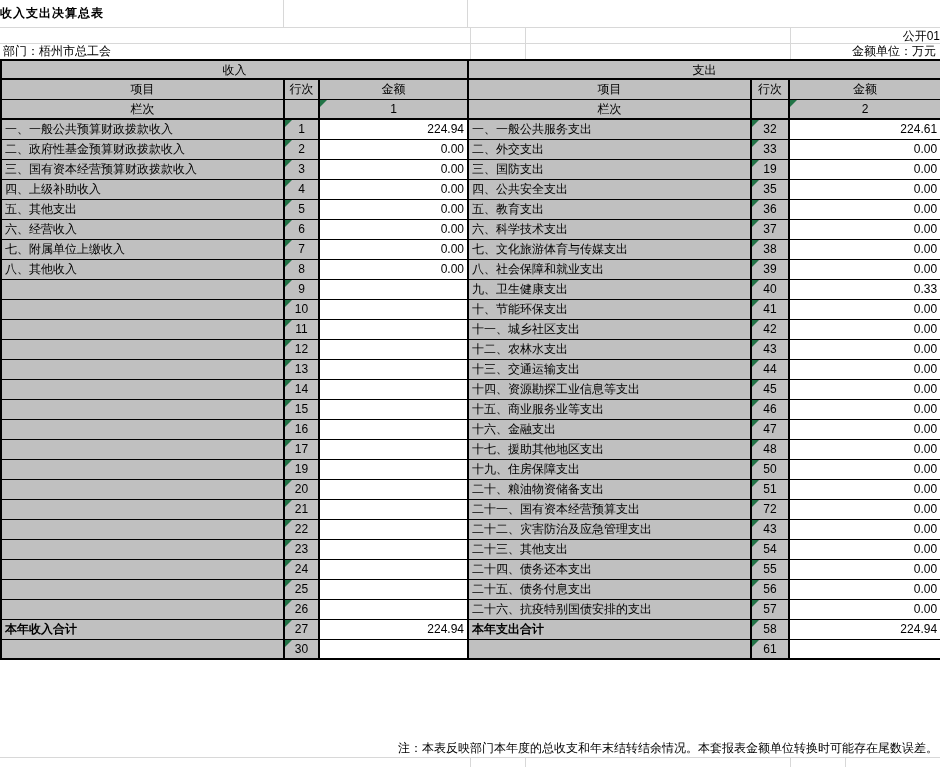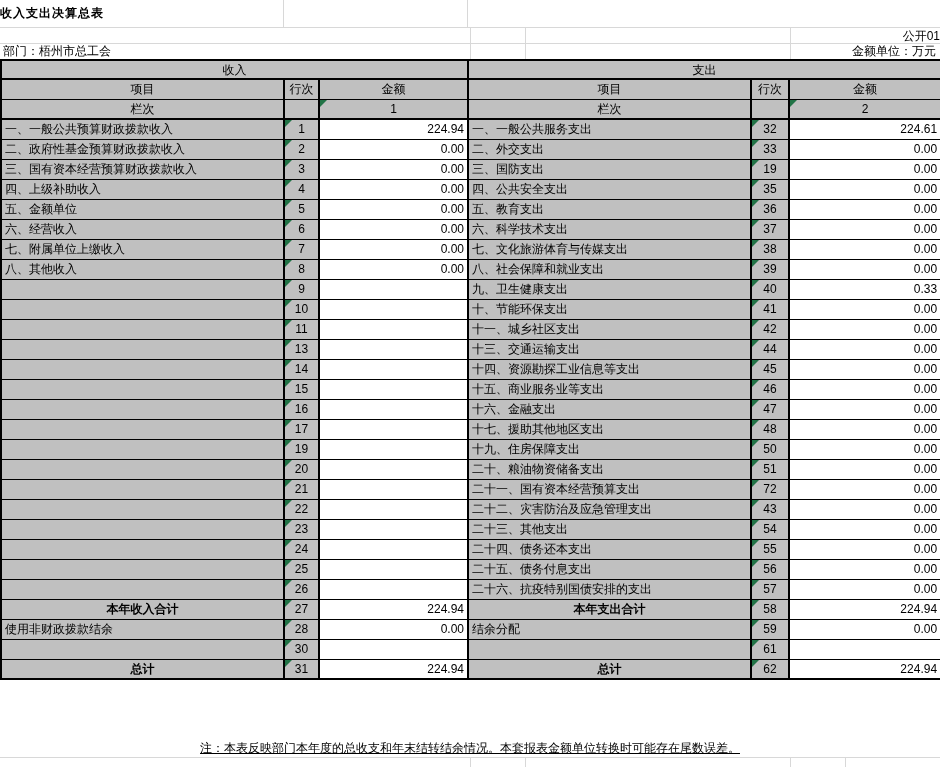--- a/index.html
+++ b/index.html
@@ -19,25 +19,25 @@
   .rpt th,.rpt td{border:1px solid #000;border-left-width:2px;border-right-width:2px;
         box-sizing:border-box;height:20px;padding:0 3px;font-weight:normal;font-size:12px;
         line-height:1;white-space:nowrap;overflow:hidden;position:relative;}
   .rpt thead tr.sec th{border-top-width:2px;border-bottom-width:2px;height:19px;}
   .rpt thead tr.idx th{border-bottom-width:2px;}
   .rpt tbody tr:last-child td{border-bottom-width:2px;}
   .rpt th{background:#c0c0c0;text-align:center;}
   .c-item{background:#c0c0c0;text-align:left;}
   .c-line{background:#c0c0c0;text-align:center;}
   .c-amt{background:#ffffff;text-align:right;padding-right:4px;}
-  tr.total .c-item{text-align:center;font-weight:bold;}
+  tr.total .c-item{font-weight:bold;}
   
   .tri-mark{position:absolute;top:0;left:0;width:0;height:0;
             border-top:7px solid #217346;border-right:7px solid transparent;}
-  .note{position:absolute;top:740px;left:2px;width:936px;height:17px;line-height:17px;text-align:center;text-decoration:underline;}
+  .note{position:absolute;top:740px;left:2px;width:936px;height:17px;line-height:17px;text-align:right;}
 </style>
 </head>
 <body>
 
 <div class="sheet">
 
   <div class="gl" style="top:27px;left:0;width:940px;height:1px;"></div>
   <div class="gl" style="top:43px;left:0;width:940px;height:1px;"></div>
   <div class="gl" style="top:0;left:283px;width:1px;height:28px;"></div>
   <div class="gl" style="top:0;left:467px;width:1px;height:28px;"></div>
@@ -140,21 +140,21 @@
     </td>
     <td class="c-amt">0.00</td>
     <td class="c-item">四、公共安全支出</td>
     <td class="c-line">
       <span class="tri-mark"></span>
       <span>35</span>
     </td>
     <td class="c-amt">0.00</td>
   </tr>
         <tr>
-    <td class="c-item">五、金额单位</td>
+    <td class="c-item">五、其他支出</td>
     <td class="c-line">
       <span class="tri-mark"></span>
       <span>5</span>
     </td>
     <td class="c-amt">0.00</td>
     <td class="c-item">五、教育支出</td>
     <td class="c-line">
       <span class="tri-mark"></span>
       <span>36</span>
     </td>
@@ -234,20 +234,34 @@
     <td class="c-item"></td>
     <td class="c-line">
       <span class="tri-mark"></span>
       <span>11</span>
     </td>
     <td class="c-amt"></td>
     <td class="c-item">十一、城乡社区支出</td>
     <td class="c-line">
       <span class="tri-mark"></span>
       <span>42</span>
+    </td>
+    <td class="c-amt">0.00</td>
+  </tr>
+        <tr>
+    <td class="c-item"></td>
+    <td class="c-line">
+      <span class="tri-mark"></span>
+      <span>12</span>
+    </td>
+    <td class="c-amt"></td>
+    <td class="c-item">十二、农林水支出</td>
+    <td class="c-line">
+      <span class="tri-mark"></span>
+      <span>43</span>
     </td>
     <td class="c-amt">0.00</td>
   </tr>
         <tr>
     <td class="c-item"></td>
     <td class="c-line">
       <span class="tri-mark"></span>
       <span>13</span>
     </td>
     <td class="c-amt"></td>
@@ -434,60 +448,32 @@
     </td>
     <td class="c-amt">224.94</td>
     <td class="c-item">本年支出合计</td>
     <td class="c-line">
       <span class="tri-mark"></span>
       <span>58</span>
     </td>
     <td class="c-amt">224.94</td>
   </tr>
         <tr>
-    <td class="c-item">使用非财政拨款结余</td>
-    <td class="c-line">
-      <span class="tri-mark"></span>
-      <span>28</span>
-    </td>
-    <td class="c-amt">0.00</td>
-    <td class="c-item">结余分配</td>
-    <td class="c-line">
-      <span class="tri-mark"></span>
-      <span>59</span>
-    </td>
-    <td class="c-amt">0.00</td>
-  </tr>
-        <tr>
     <td class="c-item"></td>
     <td class="c-line">
       <span class="tri-mark"></span>
       <span>30</span>
     </td>
     <td class="c-amt"></td>
     <td class="c-item"></td>
     <td class="c-line">
       <span class="tri-mark"></span>
       <span>61</span>
     </td>
     <td class="c-amt"></td>
-  </tr>
-        <tr class="total">
-    <td class="c-item">总计</td>
-    <td class="c-line">
-      <span class="tri-mark"></span>
-      <span>31</span>
-    </td>
-    <td class="c-amt">224.94</td>
-    <td class="c-item">总计</td>
-    <td class="c-line">
-      <span class="tri-mark"></span>
-      <span>62</span>
-    </td>
-    <td class="c-amt">224.94</td>
   </tr>
       </tbody>
   </table>
 
   <div class="note">注：本表反映部门本年度的总收支和年末结转结余情况。本套报表金额单位转换时可能存在尾数误差。</div>
 
   <div class="gl" style="top:757px;left:0;width:940px;height:1px;"></div>
   <div class="gl" style="top:757px;left:470px;width:1px;height:10px;"></div>
   <div class="gl" style="top:757px;left:525px;width:1px;height:10px;"></div>
   <div class="gl" style="top:757px;left:790px;width:1px;height:10px;"></div>

